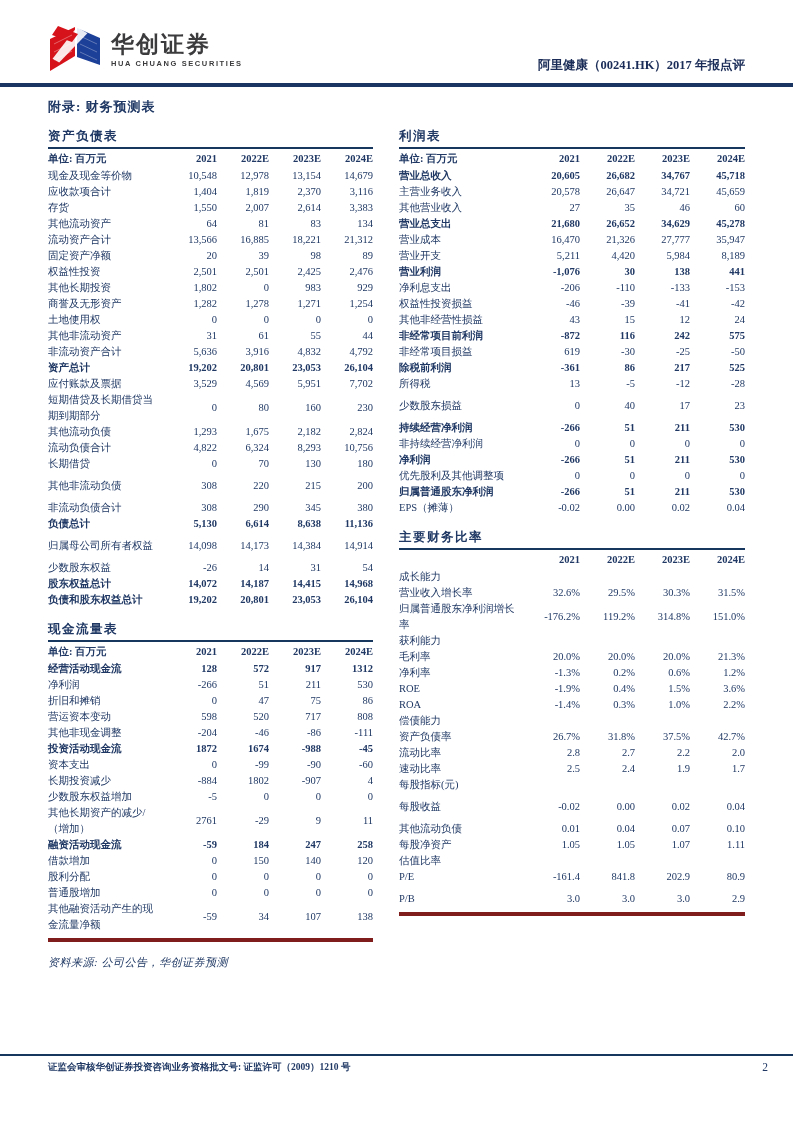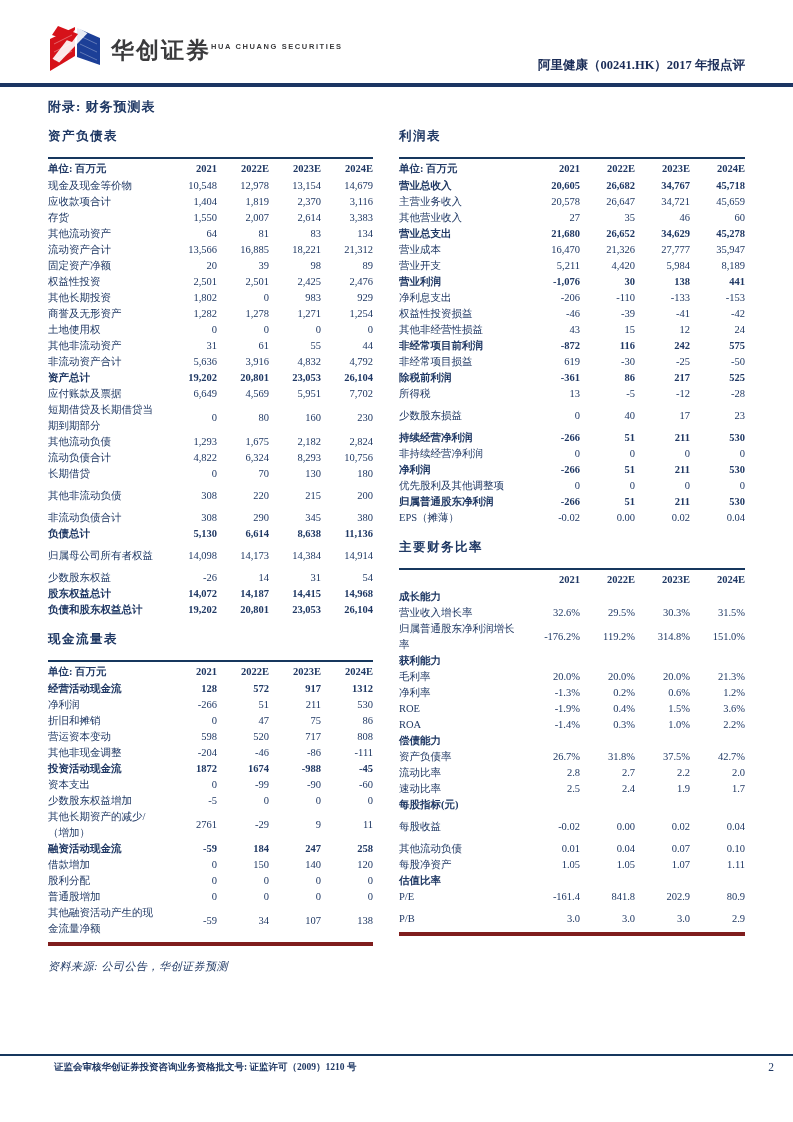--- a/index.html
+++ b/index.html
@@ -3,47 +3,47 @@
 <meta charset="utf-8">
 <style>
   html,body{margin:0;padding:0;}
   body{
     width:793px;height:1122px;background:#ffffff;position:relative;overflow:hidden;
     font-family:"Liberation Serif","DejaVu Serif",serif;color:#1f3864;
   }
   
   .hdr{display:flex;justify-content:space-between;align-items:flex-end;padding:24px 48px 7px 48px;}
   .brand{display:flex;align-items:center;gap:9px;}
-  .brand-txt{display:flex;flex-direction:row;line-height:1;}
+  .brand-txt{display:flex;flex-direction:column;line-height:1;}
   .brand-cn{font-size:23px;font-weight:bold;color:#3b3b3d;letter-spacing:2px;font-family:"Liberation Sans",sans-serif;}
   .brand-en{font-size:7.5px;font-weight:bold;color:#3b3b3d;letter-spacing:1.6px;margin-top:4px;font-family:"Liberation Sans",sans-serif;}
   .report-title{font-size:12.5px;font-weight:bold;color:#1a2c57;padding-bottom:2px;}
   .hdr-rule{width:793px;height:4px;background:#1b3563;}
   
   .page-title{margin:11px 48px 12px 48px;font-size:13px;font-weight:bold;letter-spacing:1px;}
   
   .content{display:flex;padding:0 48px;margin-top:9px;gap:26px;align-items:flex-start;}
   .col-l{width:325px;flex:none;}
   .col-r{width:346px;flex:none;}
   
   .ftab{margin-bottom:13px;}
-  .ftab .t-title{font-size:12.5px;font-weight:bold;letter-spacing:1.5px;padding-bottom:12px;border-bottom:2.5px solid #17375e;}
+  .ftab .t-title{font-size:12.5px;font-weight:bold;letter-spacing:1.5px;padding-bottom:2px;border-bottom:2.5px solid #17375e;}
   .ftab .t-hdr{display:flex;font-weight:bold;font-size:10.5px;line-height:19px;align-items:baseline;}
   .ftab .row{display:flex;align-items:center;font-size:10.5px;line-height:16px;}
   .ftab .lbl{flex:1;padding-right:2px;min-width:0;}
   .ftab .val{width:52px;flex:none;text-align:right;}
   .col-r .ftab .val{width:55px;}
   .ftab .row.b{font-weight:bold;}
   .ftab .row.gap{margin-top:6px;}
-  .ftab .row.sec{font-weight:bold;align-items:flex-end;}
+  .ftab .row.sec{font-weight:normal;align-items:flex-end;}
   .ftab.closed{border-bottom:4px solid #7f1d1d;padding-bottom:5px;}
   .src{font-style:italic;font-size:11px;margin-top:9px;letter-spacing:.5px;}
   
   .footer-rule{position:absolute;left:0;top:1054px;width:793px;height:2px;background:#17375e;}
-  .footer{position:absolute;left:54px;top:1061px;width:720px;display:flex;justify-content:space-between;align-items:flex-start;}
+  .footer{position:absolute;left:48px;top:1061px;width:720px;display:flex;justify-content:space-between;align-items:flex-start;}
   .license{font-size:9.5px;font-weight:bold;color:#1f3864;}
   .page-num{font-size:11.5px;color:#1f3864;}
 </style>
 </head>
 <body>
 
 <div class="hdr">
   <div class="brand">
     <svg width="54" height="52" viewBox="0 0 54 52">
       <polygon points="2,15 27,3 27,32 2,47" fill="#d6121a"></polygon>
@@ -165,21 +165,21 @@
         </div>
         <div class="row b">
           <div class="lbl">资产总计</div>
           <div class="val">19,202</div>
           <div class="val">20,801</div>
           <div class="val">23,053</div>
           <div class="val">26,104</div>
         </div>
         <div class="row">
           <div class="lbl">应付账款及票据</div>
-          <div class="val">6,649</div>
+          <div class="val">3,529</div>
           <div class="val">4,569</div>
           <div class="val">5,951</div>
           <div class="val">7,702</div>
         </div>
         <div class="row">
           <div class="lbl">短期借贷及长期借贷当期到期部分</div>
           <div class="val">0</div>
           <div class="val">80</div>
           <div class="val">160</div>
           <div class="val">230</div>
@@ -305,20 +305,27 @@
           <div class="val">1674</div>
           <div class="val">-988</div>
           <div class="val">-45</div>
         </div>
         <div class="row">
           <div class="lbl">资本支出</div>
           <div class="val">0</div>
           <div class="val">-99</div>
           <div class="val">-90</div>
           <div class="val">-60</div>
+        </div>
+        <div class="row">
+          <div class="lbl">长期投资减少</div>
+          <div class="val">-884</div>
+          <div class="val">1802</div>
+          <div class="val">-907</div>
+          <div class="val">4</div>
         </div>
         <div class="row">
           <div class="lbl">少数股东权益增加</div>
           <div class="val">-5</div>
           <div class="val">0</div>
           <div class="val">0</div>
           <div class="val">0</div>
         </div>
         <div class="row">
           <div class="lbl">其他长期资产的减少/（增加）</div>

